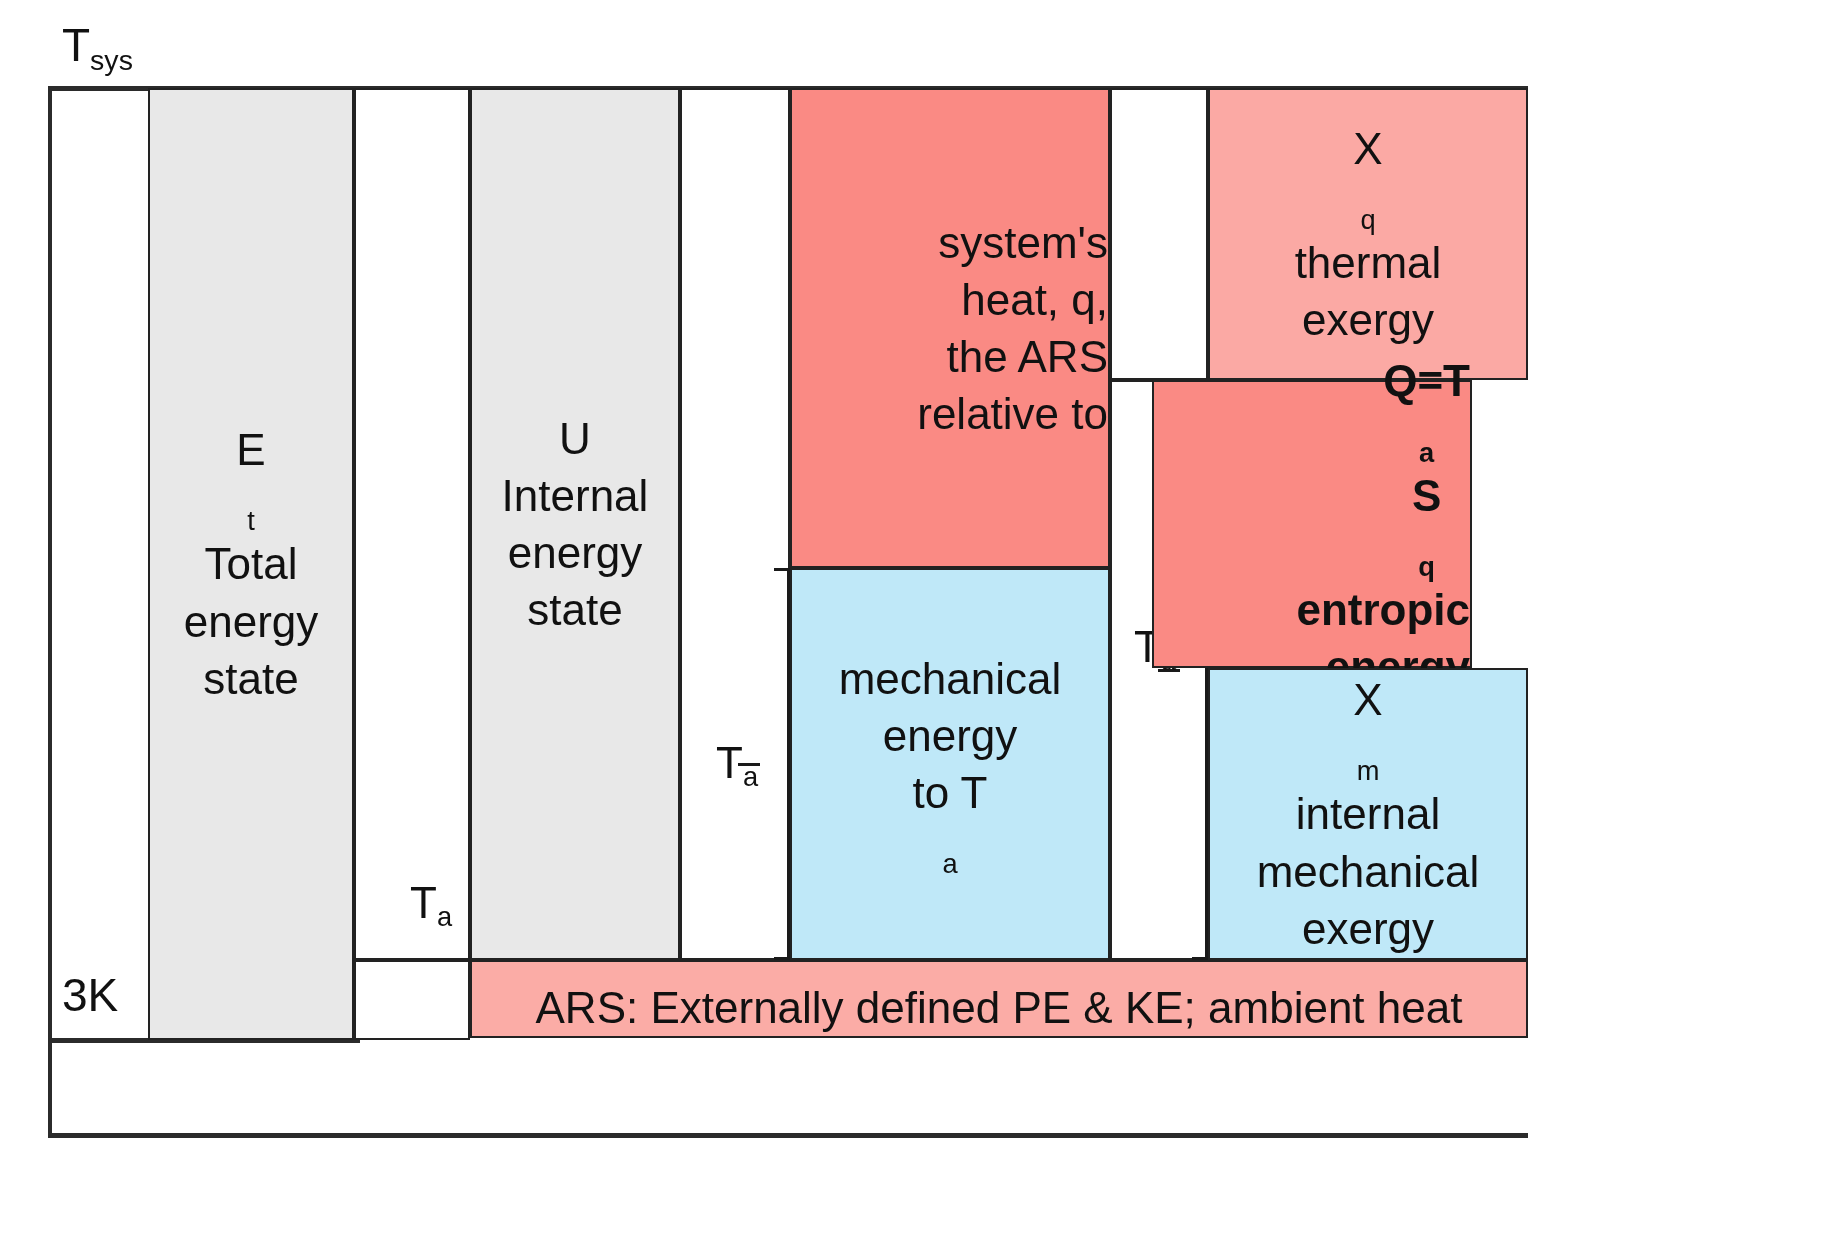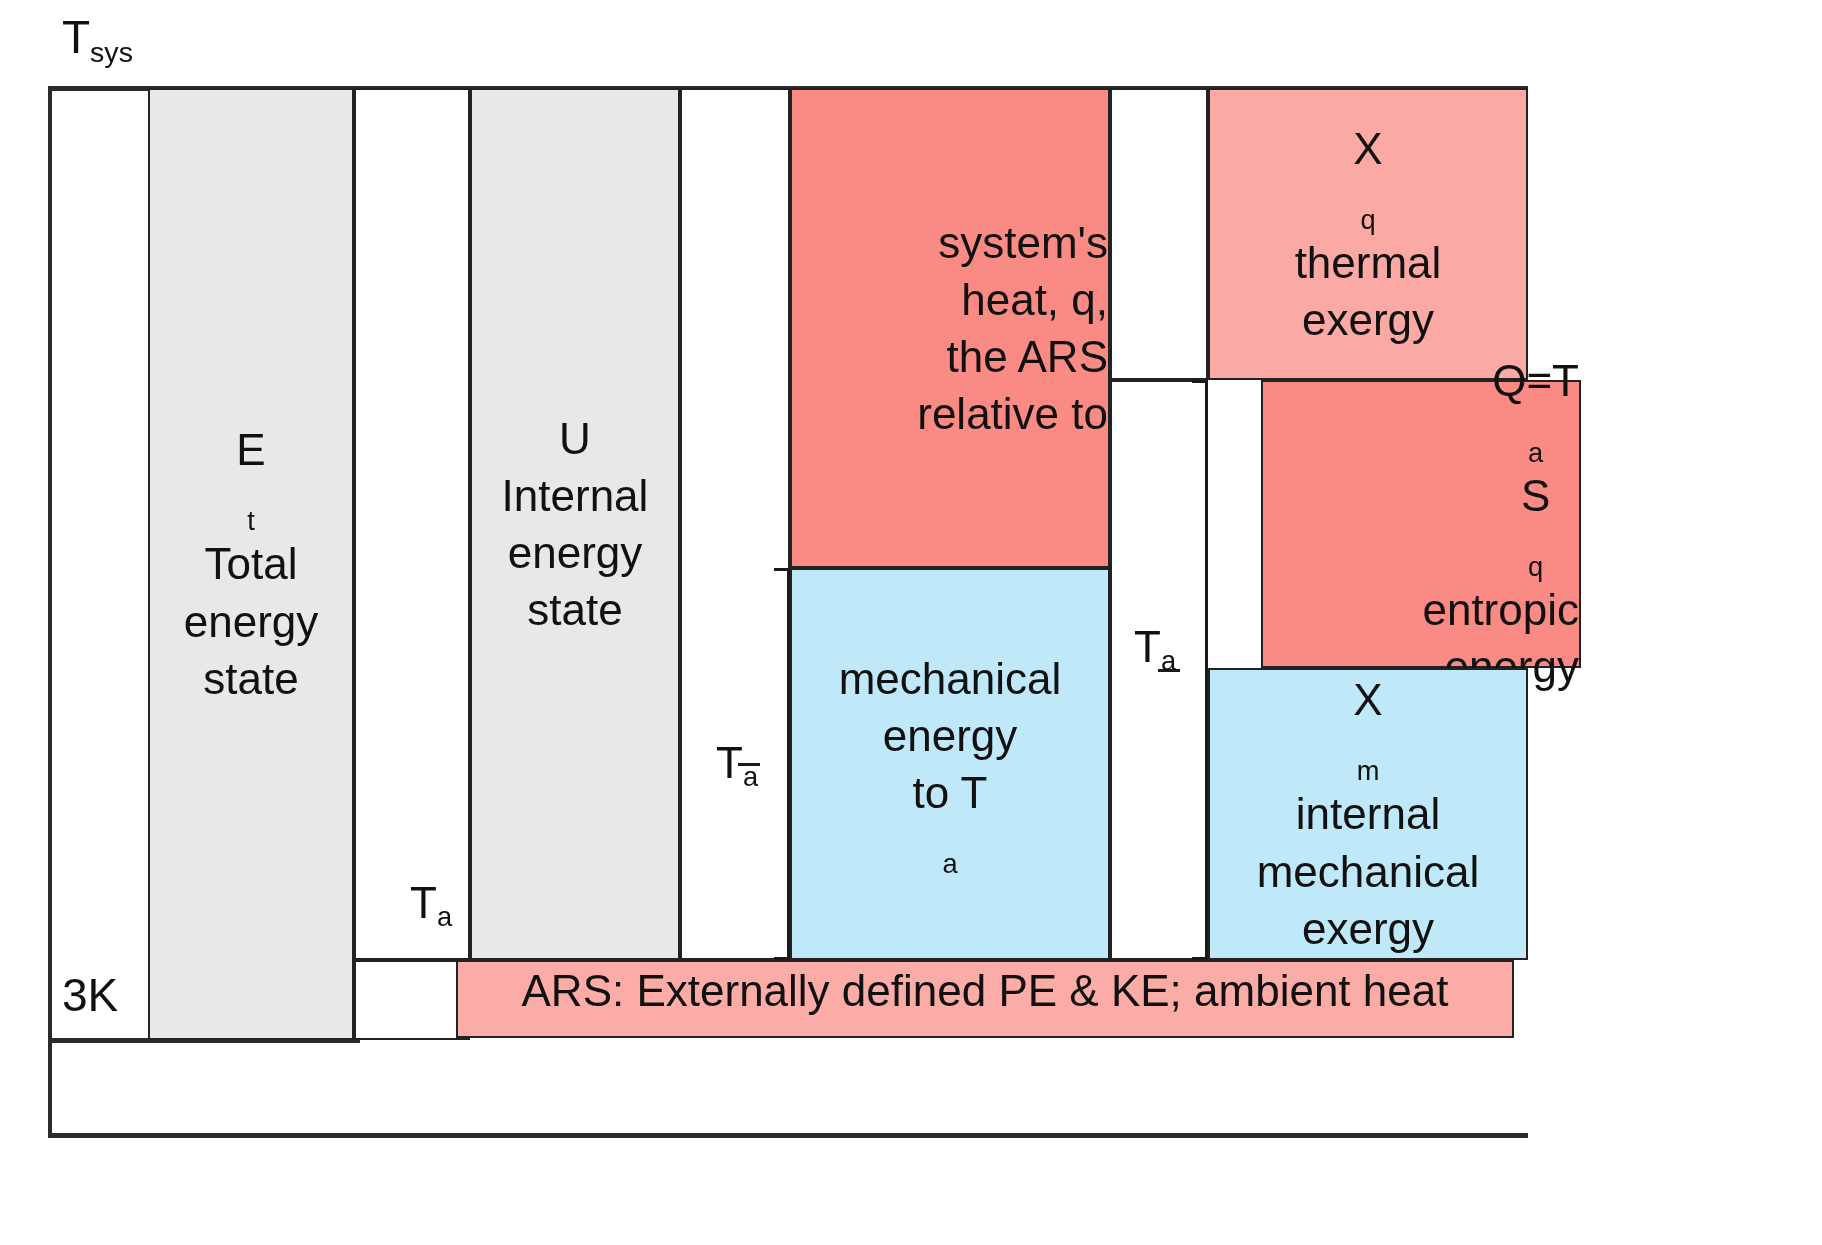--- a/index.html
+++ b/index.html
@@ -39,21 +39,21 @@
 </head>
 <body>
 
 <div id="stage">
 
   <div class="axis-line" style="left:48px;top:86px;width:1480px;height:5px;"></div>
   <div class="axis-line" style="left:48px;top:1038px;width:312px;height:5px;"></div>
   <div class="axis-line" style="left:48px;top:1133px;width:1480px;height:5px;"></div>
   <div class="axis-line" style="left:48px;top:86px;width:4px;height:1052px;"></div>
 
-  <div class="tick-label" style="left:62px;top:10px;font-size:46px;">
+  <div class="tick-label" style="left:62px;top:18px;font-size:46px;">
     <span>T</span><sub>sys</sub>
   </div>
   <div class="tick-label" style="left:62px;top:968px;font-size:46px;">3K</div>
 
   <div class="blk gray f-md" style="left:148px;top:88px;width:206px;height:952px;">
     <span>
       <span>E</span><sub>t</sub>
     </span>
     <span>Total</span>
     <span>energy</span>
@@ -114,34 +114,34 @@
   </div>
 
   <div class="blk lightpink f-md" style="left:1208px;top:88px;width:320px;height:292px;">
     <span>
       <span>X</span><sub>q</sub>
     </span>
     <span>thermal</span>
     <span>exergy</span>
   </div>
 
-  <div class="blk red f-md" style="left:1261px;top:380px;width:320px;height:288px;">
+  <div class="blk red f-md" style="left:1152px;top:380px;width:320px;height:288px;font-weight:bold;">
     <span>
       <span>Q=T</span><sub>a</sub><span>S</span><sub>q</sub>
     </span>
     <span>entropic</span>
     <span>energy</span>
   </div>
 
   <div class="blk blue f-md" style="left:1208px;top:668px;width:320px;height:292px;">
     <span>
       <span>X</span><sub>m</sub>
     </span>
     <span>internal</span>
     <span>mechanical</span>
     <span>exergy</span>
   </div>
 
-  <div class="blk pinkbar f-sm" style="left:456px;top:960px;width:1058px;height:78px;justify-content:flex-start;">
+  <div class="blk pinkbar f-sm" style="left:470px;top:960px;width:1058px;height:78px;justify-content:flex-end;">
     <span style="font-size:44px;">ARS: Externally defined PE &amp; KE; ambient heat</span>
   </div>
 
 </div>
 
 </body></html>

